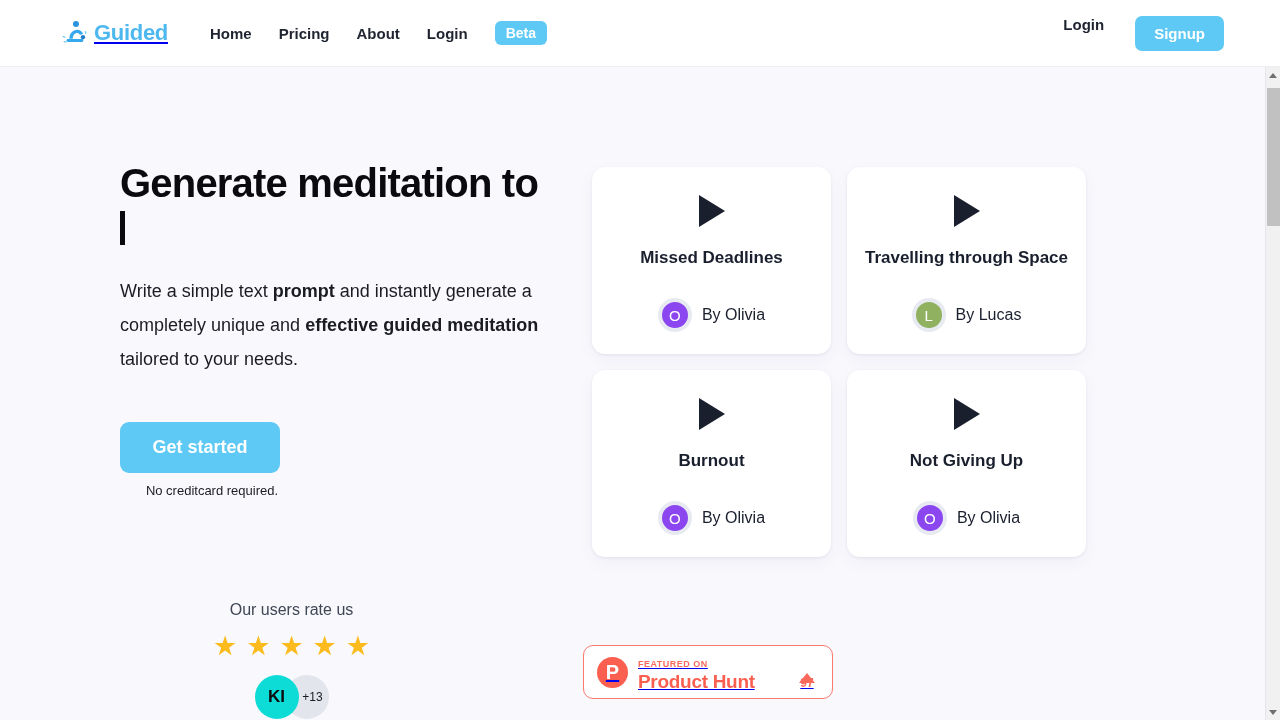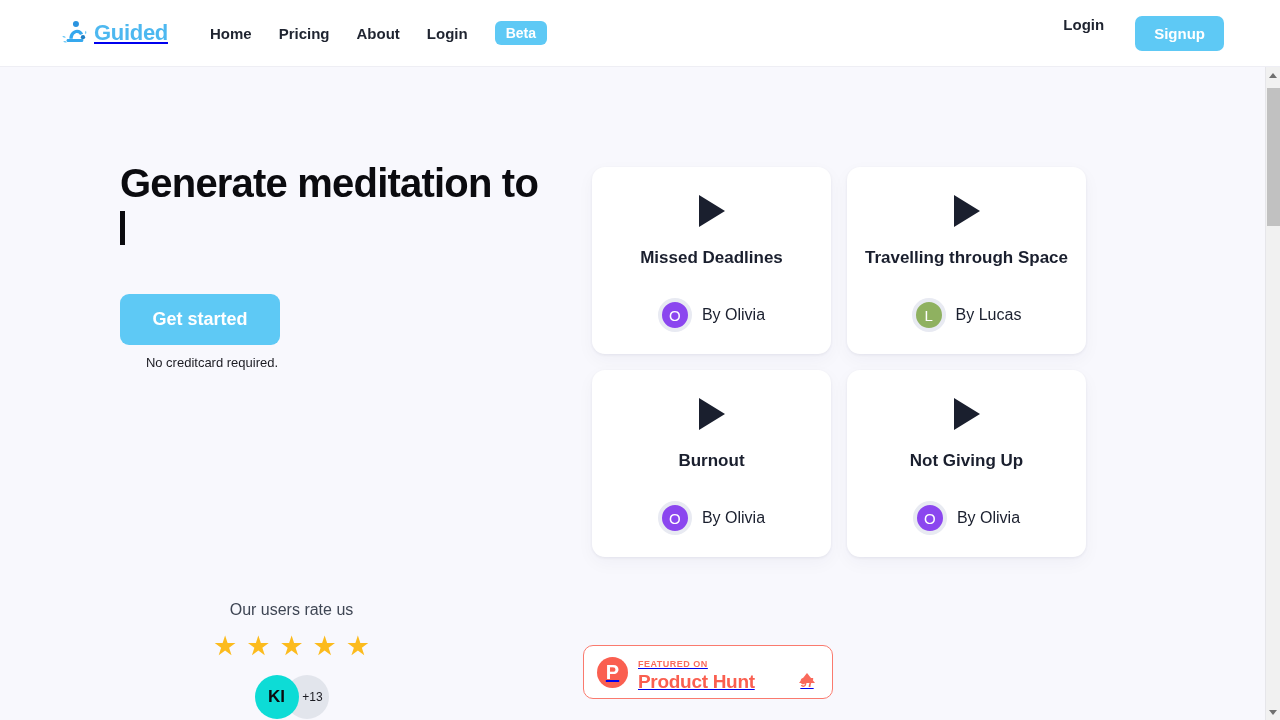--- a/index.html
+++ b/index.html
@@ -271,20 +271,23 @@
 <div class="page">
 
   <section class="hero">
 
     <div class="hero-left">
       <h1 class="hero-title">
         <span>Generate meditation to</span><br>
         <span class="type-cursor"></span>
       </h1>
 
+      <p class="hero-sub">
+        <span>Write a simple text </span><b>prompt</b><span> and instantly generate a completely unique and </span><b>effective guided meditation</b><span> tailored to your needs.</span>
+      </p>
 
       <div class="cta-wrap">
         <button class="cta-btn">Get started</button>
         <div class="cta-note">No creditcard required.</div>
       </div>
     </div>
 
     <div class="hero-right">
       <div class="card-grid">
 

